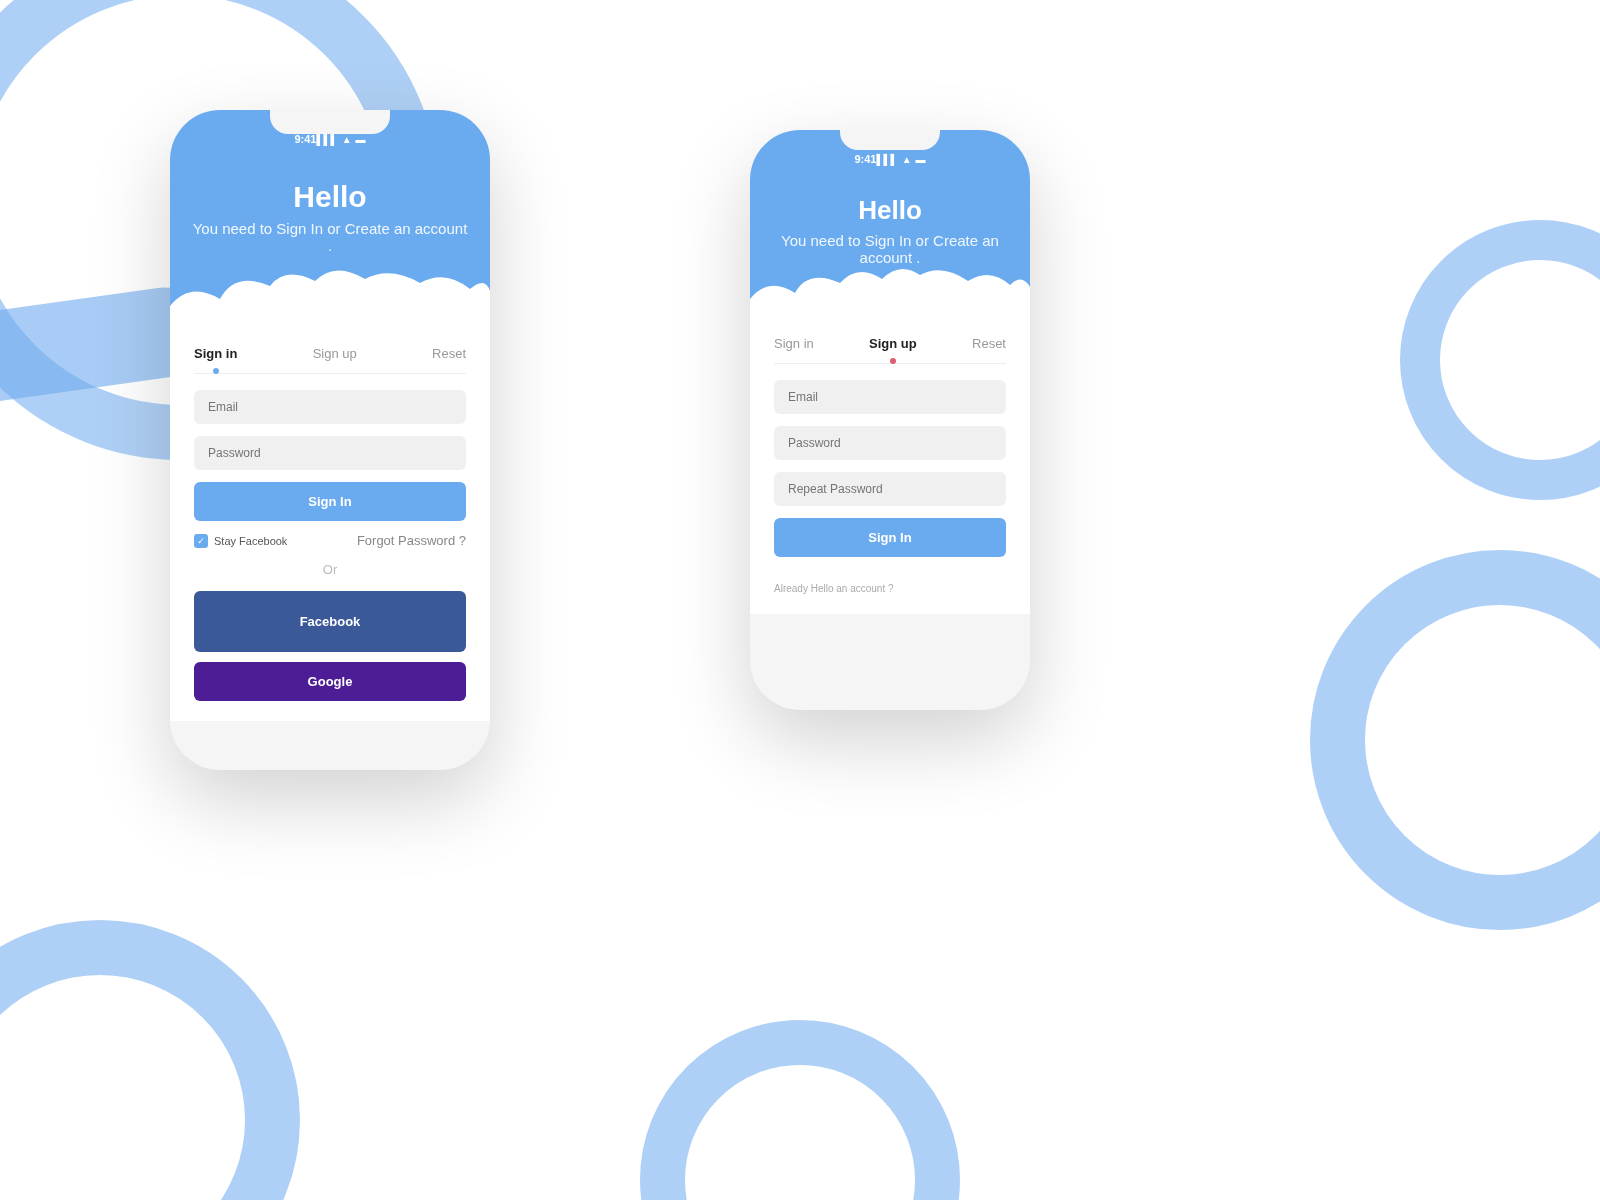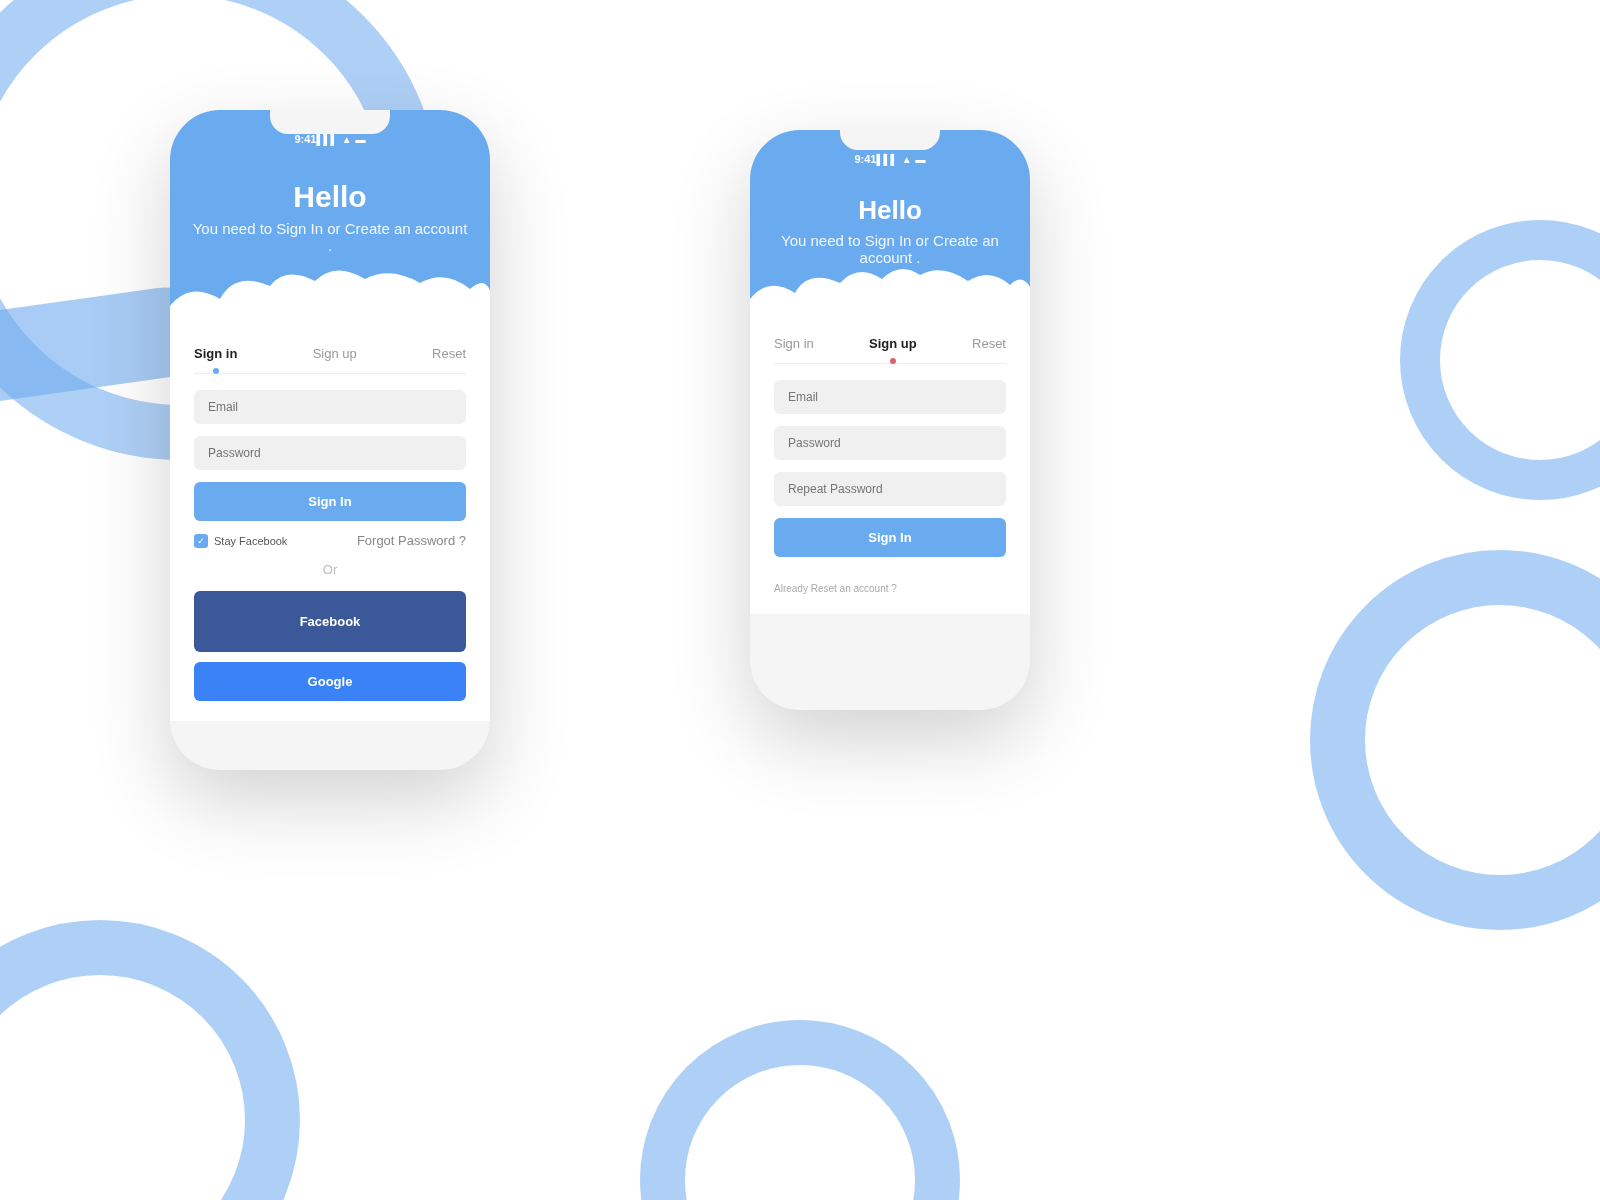--- a/index.html
+++ b/index.html
@@ -318,21 +318,21 @@
       border-radius: 6px;
       padding: 23px;
       font-size: 13px;
       font-weight: 600;
       cursor: pointer;
       margin-bottom: 10px;
     }
 
     .btn-google {
       width: 100%;
-      background: #3b82f6;
+      background: #4c1d95;
       color: white;
       border: none;
       border-radius: 6px;
       padding: 12px;
       font-size: 13px;
       font-weight: 600;
       cursor: pointer;
     }
 
     
@@ -463,16 +463,16 @@
       
       <input class="field" type="password" placeholder="Password" style="">
 
       
       <input class="field" type="password" placeholder="Repeat Password" style="">
 
       
       <button class="btn-primary">Sign In</button>
 
       
-      <div class="already-account">Already Reset an account ?</div>
+      <div class="already-account">Already Hello an account ?</div>
     </div>
   </div>
 </div>
 
 </body></html>

